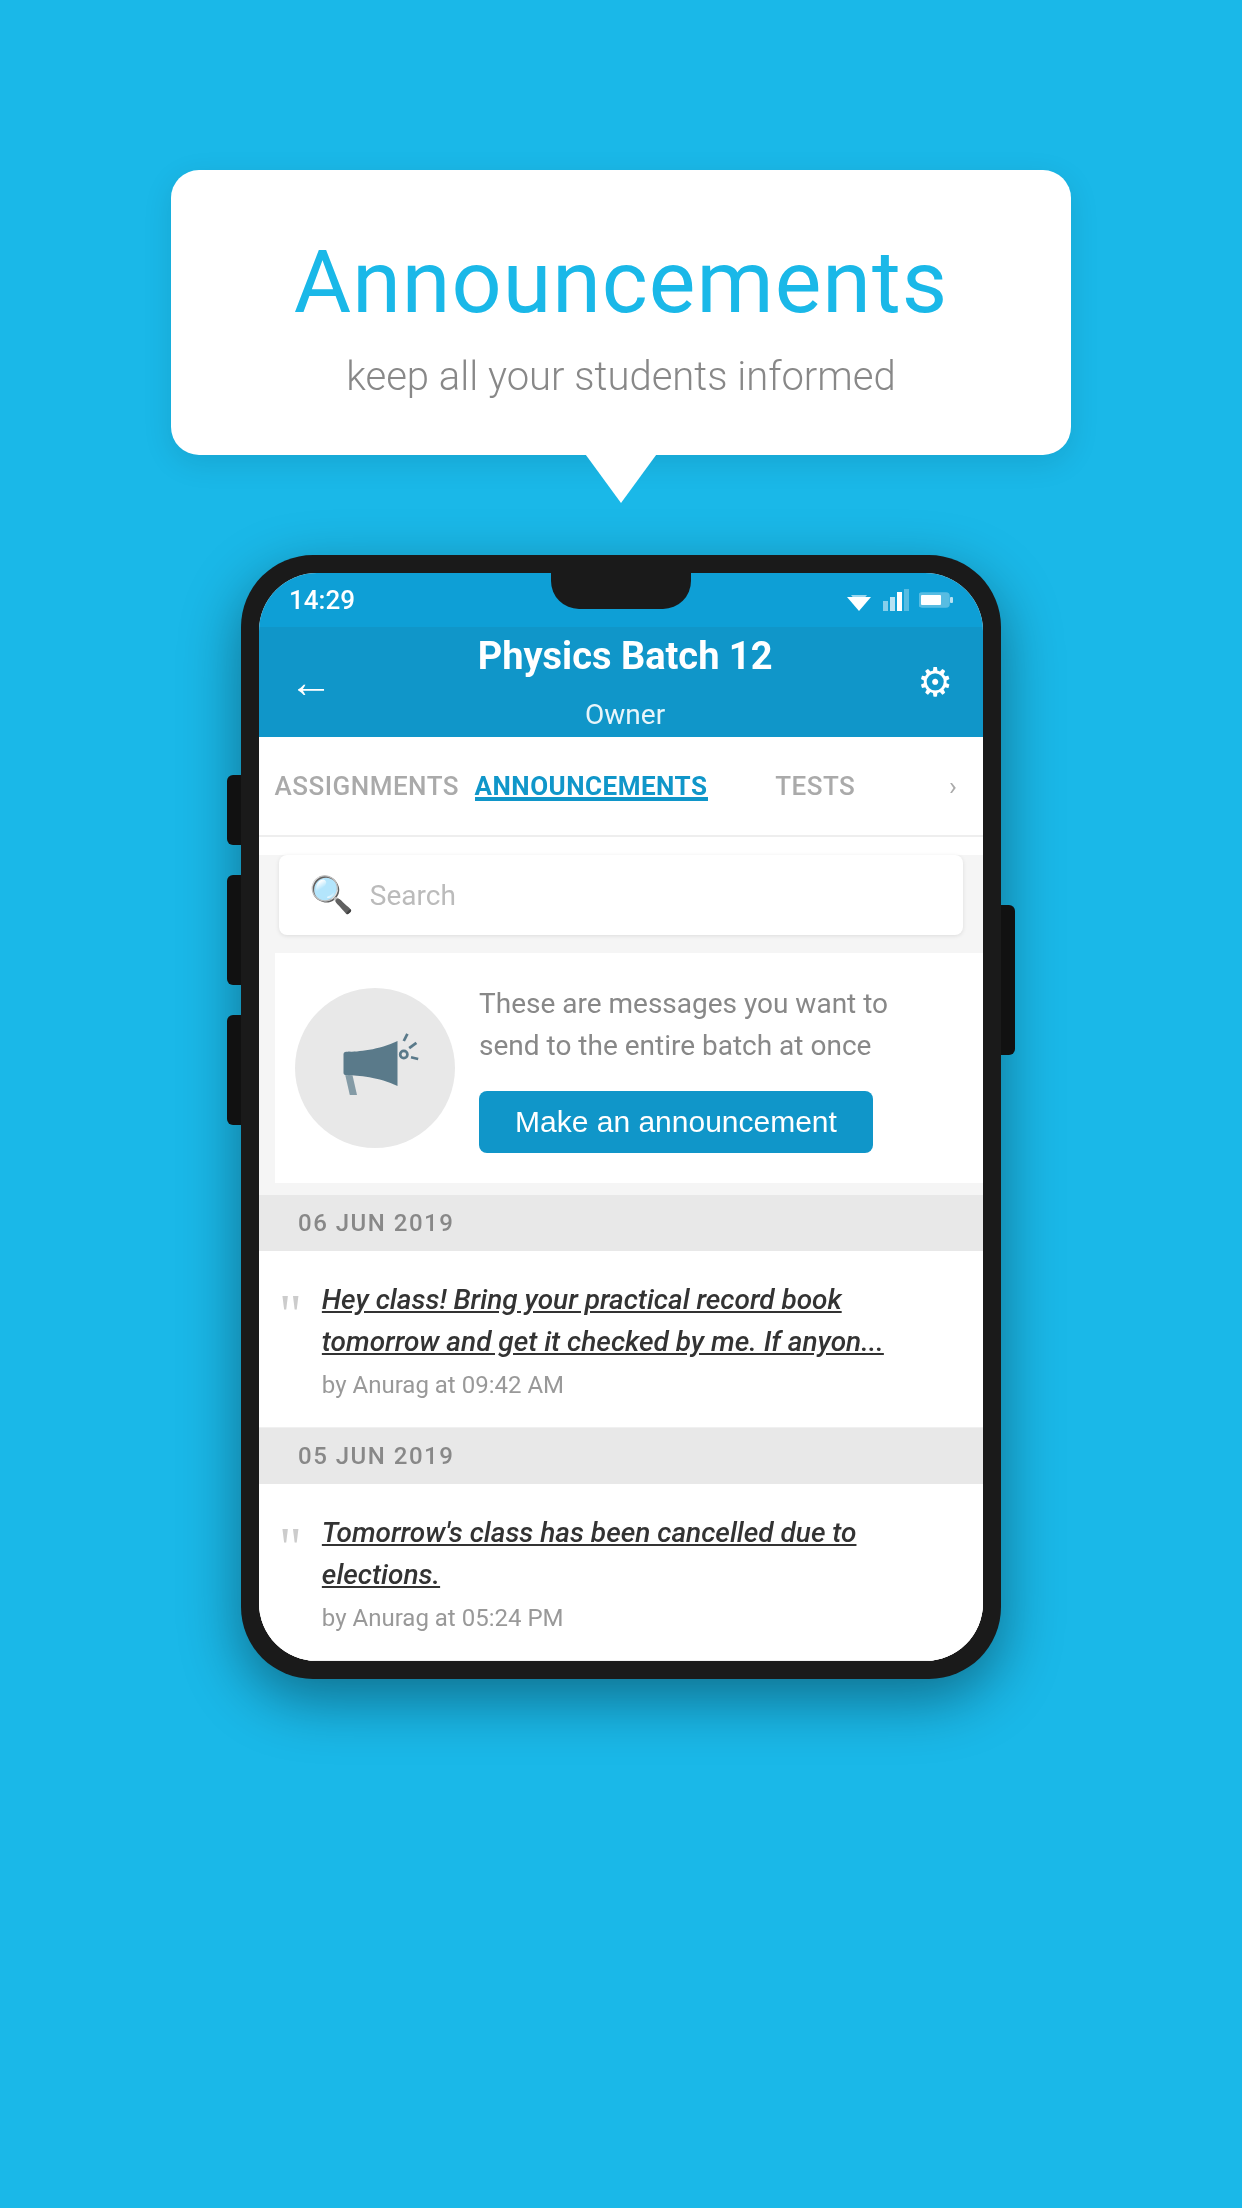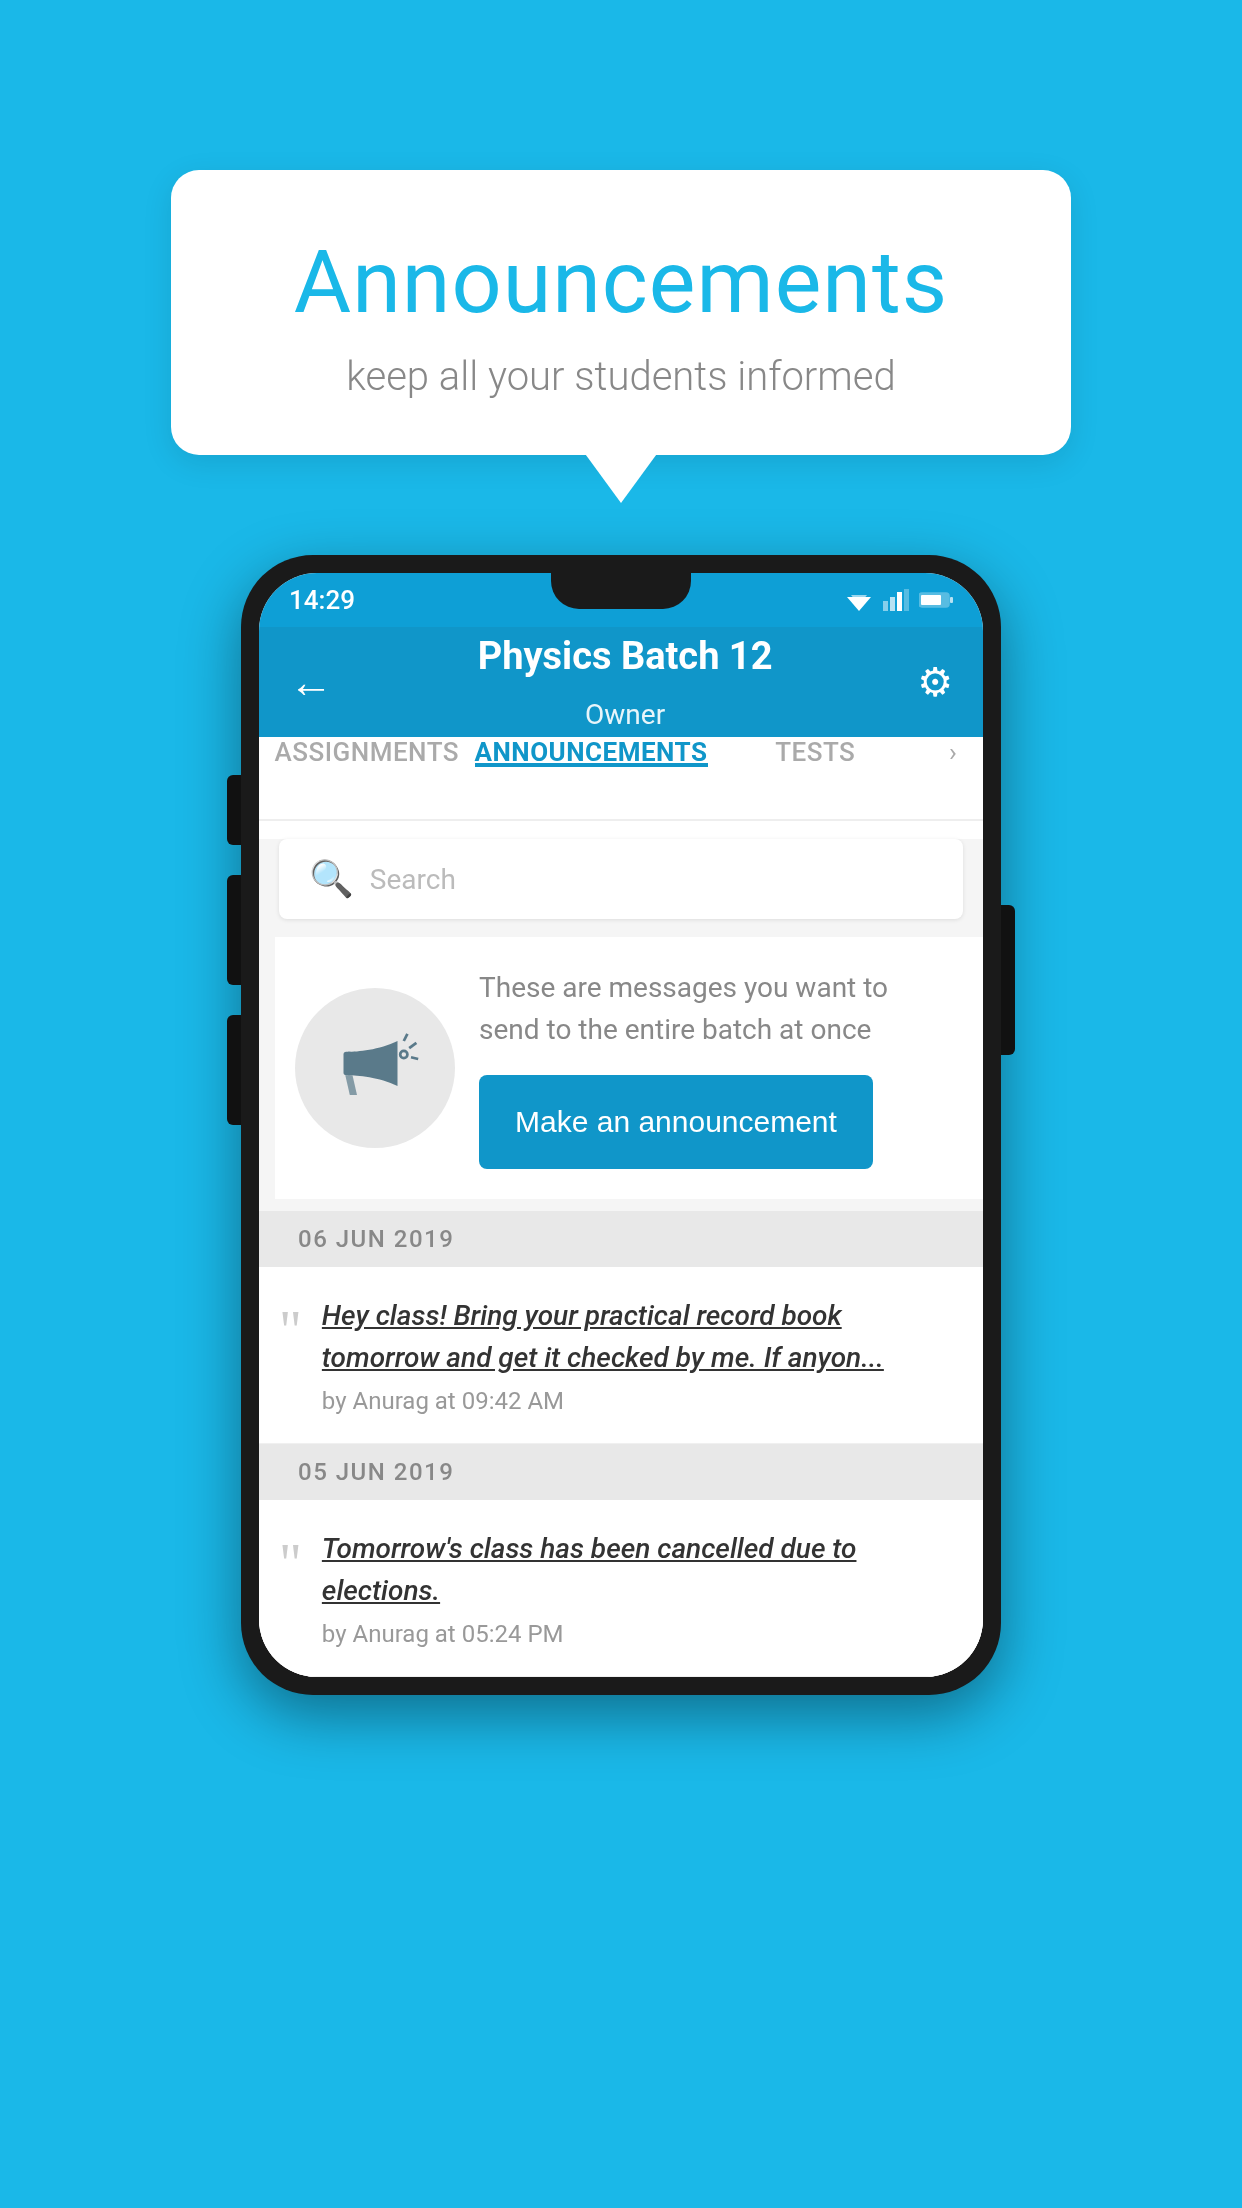--- a/index.html
+++ b/index.html
@@ -143,22 +143,22 @@
       color: white;
       font-size: 40px;
       cursor: pointer;
     }
 
     
     .tabs-bar {
       background: white;
       display: flex;
       border-bottom: 2px solid #eee;
-      height: 84px;
-      align-items: flex-start;
+      height: 100px;
+      align-items: center;
     }
     .tab {
       flex: 1;
       display: flex;
       align-items: center;
       justify-content: center;
       font-size: 26px;
       font-weight: 500;
       color: #aaa;
       cursor: pointer;
@@ -247,21 +247,21 @@
       font-size: 28px;
       color: #888;
       line-height: 1.5;
       margin-bottom: 24px;
     }
     .make-announcement-btn {
       background: #1096c9;
       color: white;
       border: none;
       border-radius: 8px;
-      padding: 30px 36px;
+      padding: 14px 36px;
       font-size: 30px;
       cursor: pointer;
       font-weight: 500;
     }
 
     
     .date-separator {
       background: #e8e8e8;
       padding: 14px 39px;
       font-size: 24px;

